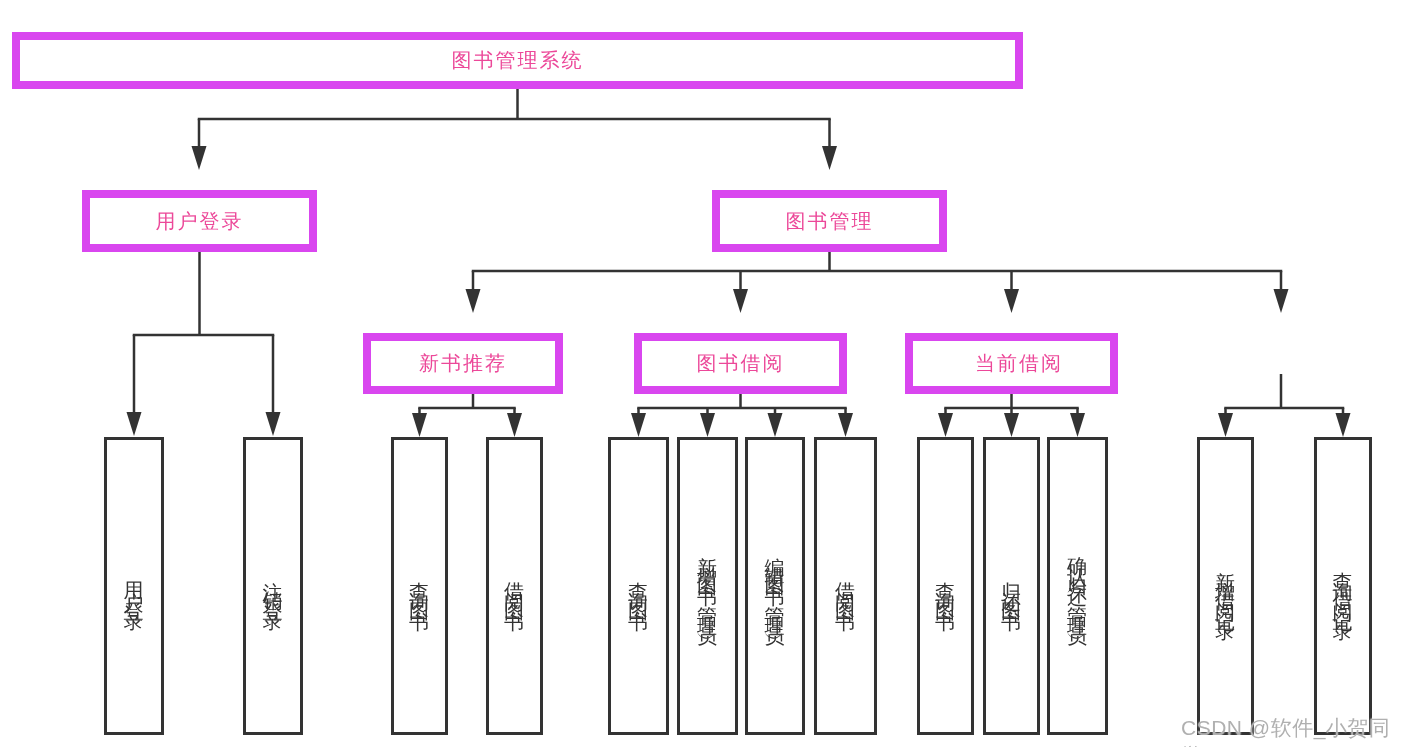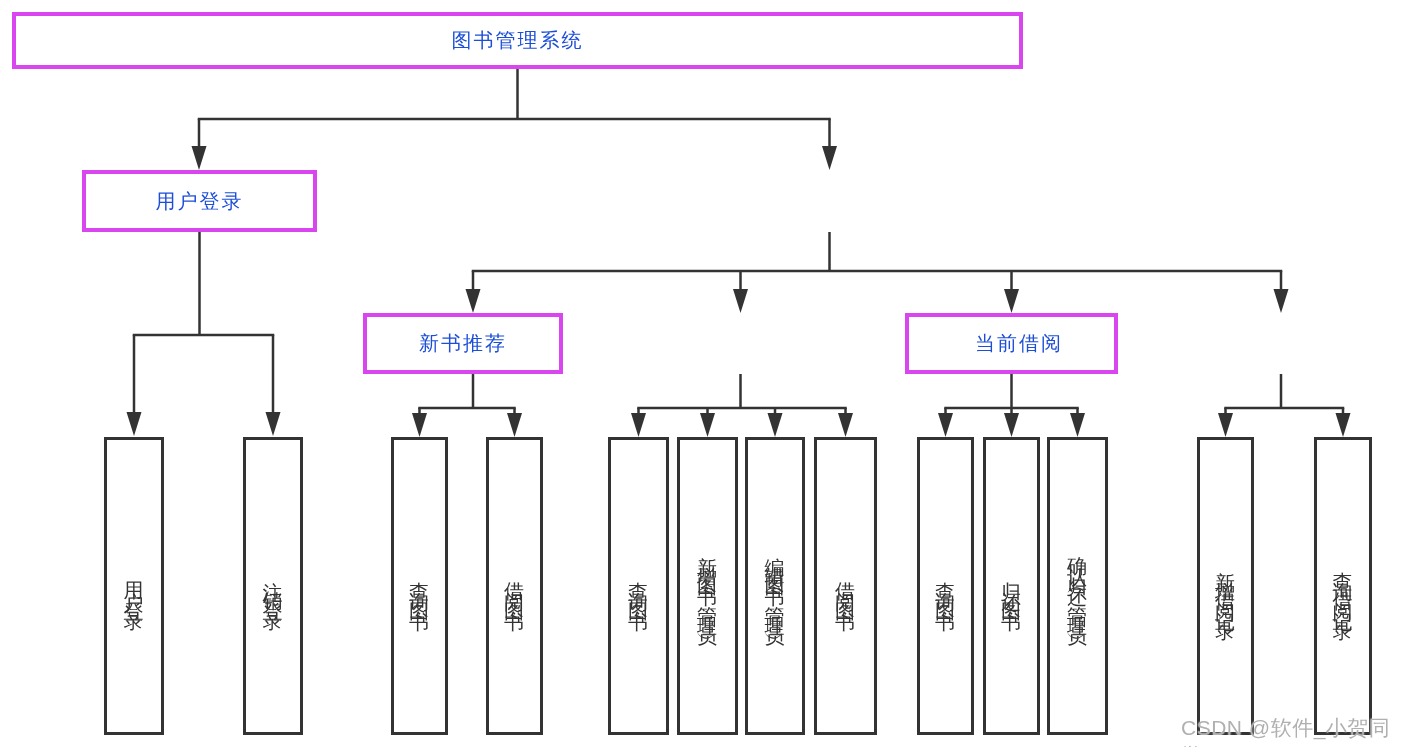--- a/index.html
+++ b/index.html
@@ -2,23 +2,23 @@
 <html><head>
 <meta charset="utf-8">
 <style>
   html,body{margin:0;padding:0;background:#fff;}
   #stage{
     position:relative;width:1405px;height:747px;background:#ffffff;overflow:hidden;
     font-family:"Liberation Sans","DejaVu Sans",sans-serif;
   }
   #wires{position:absolute;left:0;top:0;z-index:1;}
   .hbox{
-    position:absolute;box-sizing:border-box;border:4px solid #d946ef;background:#ffffff;
+    position:absolute;box-sizing:border-box;border:8px solid #d946ef;background:#ffffff;
     display:flex;align-items:center;justify-content:center;
-    font-size:20px;letter-spacing:2px;color:#1d4ed8;z-index:2;
+    font-size:20px;letter-spacing:2px;color:#ec4899;z-index:2;margin-top:20px;
   }
   .vbox{
     position:absolute;box-sizing:border-box;border:3px solid #333333;background:#ffffff;
     display:flex;align-items:center;justify-content:center;z-index:2;
   }
   .vtext{
     writing-mode:vertical-rl;text-orientation:mixed;white-space:nowrap;
     font-size:20px;letter-spacing:10px;line-height:1;color:#333333;
   }
   .watermark{
@@ -104,22 +104,24 @@
       <line x1="1225.5" y1="408" x2="1225.5" y2="415"></line>
       <polygon points="1218,413 1233,413 1225.5,437" stroke="none"></polygon>
       <line x1="1343" y1="408" x2="1343" y2="415"></line>
       <polygon points="1335.5,413 1350.5,413 1343,437" stroke="none"></polygon>
     </g>
   </svg>
 
   <div class="hbox" style="left:12px;top:12px;width:1011px;height:57px;">图书管理系统</div>
 
   <div class="hbox" style="left:82px;top:170px;width:235px;height:62px;">用户登录</div>
+  <div class="hbox" style="left:712px;top:170px;width:235px;height:62px;">图书管理</div>
 
   <div class="hbox" style="left:363px;top:313px;width:200px;height:61px;">新书推荐</div>
+  <div class="hbox" style="left:634px;top:313px;width:213px;height:61px;">图书借阅</div>
   <div class="hbox" style="left:905px;top:313px;width:213px;height:61px;padding-left:15px;">当前借阅</div>
 
   <div class="vbox" style="left:104px;top:437px;width:60px;height:298px;">
     <span class="vtext">用户登录</span>
   </div>
   <div class="vbox" style="left:243px;top:437px;width:60px;height:298px;">
     <span class="vtext">注销登录</span>
   </div>
   <div class="vbox" style="left:391px;top:437px;width:57px;height:298px;">
     <span class="vtext">查询图书</span>

